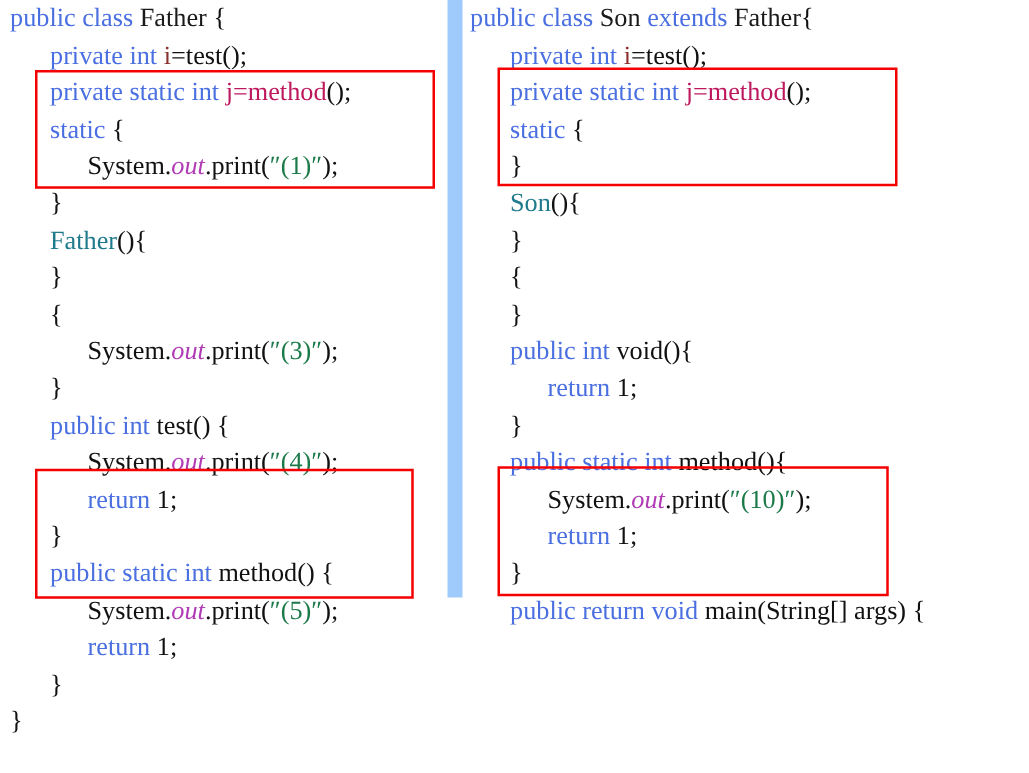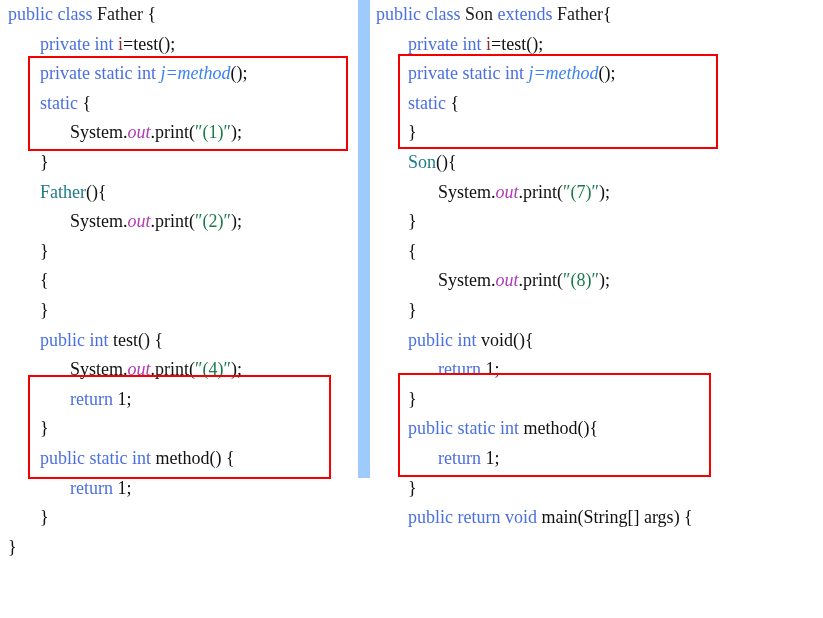--- a/index.html
+++ b/index.html
@@ -35,36 +35,36 @@
     position: absolute;
     top: 0;
   }
   .panel-left  { left: 8px;   width: 346px; }
   .panel-right { left: 376px; width: 440px; }
 
   .code-line {
     position: relative;
     height: 29.6px;
     line-height: 29.6px;
-    font-size: 18px;
+    font-size: 21px;
     white-space: pre;
     color: #111111;
     letter-spacing: 0px;
   }
 
   
   .ind1 { padding-left: 32px; }
   .ind2 { padding-left: 62px; }
 
   
   .kw      { color: #4a6fe0; }            
   .type    { color: #1a1a1a; }            
   .ctor    { color: #1f7a8c; }            
   .field   { color: #8b2f2f; }            
-  .fieldj  { color: #3b82f6; font-style: italic; }  
+  .fieldj  { color: #be185d; }  
   .outref  { color: #b03bb5; font-style: italic; margin-top: 20px; }  
   .str     { color: #1c7a4a; }            
   .plain   { color: #111111; }
   .num     { color: #111111; }
 
   
   .redbox {
     position: absolute;
     border: 2.5px solid #f50000;
     box-sizing: border-box;
@@ -84,52 +84,52 @@
 <div id="stage">
 
   <div class="panel panel-left" id="panel-left">
       <div class="code-line"><span class="kw">public class </span><span class="type">Father</span><span class="plain"> {</span></div>
       <div class="code-line ind1"><span class="kw">private int </span><span class="field">i</span><span class="plain">=test();</span></div>
       <div class="code-line ind1"><span class="kw">private static int </span><span class="fieldj">j=method</span><span class="plain">();</span></div>
       <div class="code-line ind1"><span class="kw">static</span><span class="plain"> {</span></div>
       <div class="code-line ind2"><span class="plain">System.</span><span class="outref">out</span><span class="plain">.print(</span><span class="str">″(1)″</span><span class="plain">);</span></div>
       <div class="code-line ind1"><span class="plain">}</span></div>
       <div class="code-line ind1"><span class="ctor">Father</span><span class="plain">(){</span></div>
-      <div class="code-line ind2"><span class="plain">System.</span><span class="outref">out</span><span class="plain">.print(</span><span class="str">″(2)″</span><span class="plain">);</span></div>
       <div class="code-line ind1"><span class="plain">}</span></div>
       <div class="code-line ind1"><span class="plain">{</span></div>
+      <div class="code-line ind2"><span class="plain">System.</span><span class="outref">out</span><span class="plain">.print(</span><span class="str">″(3)″</span><span class="plain">);</span></div>
       <div class="code-line ind1"><span class="plain">}</span></div>
       <div class="code-line ind1"><span class="kw">public int </span><span class="plain">test() {</span></div>
       <div class="code-line ind2"><span class="plain">System.</span><span class="outref">out</span><span class="plain">.print(</span><span class="str">″(4)″</span><span class="plain">);</span></div>
       <div class="code-line ind2"><span class="kw">return</span><span class="num"> 1;</span></div>
       <div class="code-line ind1"><span class="plain">}</span></div>
       <div class="code-line ind1"><span class="kw">public static int </span><span class="plain">method() {</span></div>
+      <div class="code-line ind2"><span class="plain">System.</span><span class="outref">out</span><span class="plain">.print(</span><span class="str">″(5)″</span><span class="plain">);</span></div>
       <div class="code-line ind2"><span class="kw">return</span><span class="num"> 1;</span></div>
       <div class="code-line ind1"><span class="plain">}</span></div>
       <div class="code-line"><span class="plain">}</span></div>
     </div>
 
   <div class="divider"></div>
 
   <div class="panel panel-right" id="panel-right">
       <div class="code-line"><span class="kw">public class </span><span class="type">Son</span><span class="plain"> </span><span class="kw">extends</span><span class="plain"> </span><span class="type">Father</span><span class="plain">{</span></div>
       <div class="code-line ind1"><span class="kw">private int </span><span class="field">i</span><span class="plain">=test();</span></div>
       <div class="code-line ind1"><span class="kw">private static int </span><span class="fieldj">j=method</span><span class="plain">();</span></div>
       <div class="code-line ind1"><span class="kw">static</span><span class="plain"> {</span></div>
       <div class="code-line ind1"><span class="plain">}</span></div>
       <div class="code-line ind1"><span class="ctor">Son</span><span class="plain">(){</span></div>
-      <div class="code-line ind2"><span class="plain">System.</span><span class="outref">out</span><span class="plain">.print(</span><span class="str">″(7)″</span><span class="plain">);</span></div>
       <div class="code-line ind1"><span class="plain">}</span></div>
       <div class="code-line ind1"><span class="plain">{</span></div>
-      <div class="code-line ind2"><span class="plain">System.</span><span class="outref">out</span><span class="plain">.print(</span><span class="str">″(8)″</span><span class="plain">);</span></div>
       <div class="code-line ind1"><span class="plain">}</span></div>
       <div class="code-line ind1"><span class="kw">public int </span><span class="plain">void(){</span></div>
       <div class="code-line ind2"><span class="kw">return</span><span class="num"> 1;</span></div>
       <div class="code-line ind1"><span class="plain">}</span></div>
       <div class="code-line ind1"><span class="kw">public static int </span><span class="plain">method(){</span></div>
+      <div class="code-line ind2"><span class="plain">System.</span><span class="outref">out</span><span class="plain">.print(</span><span class="str">″(10)″</span><span class="plain">);</span></div>
       <div class="code-line ind2"><span class="kw">return</span><span class="num"> 1;</span></div>
       <div class="code-line ind1"><span class="plain">}</span></div>
       <div class="code-line ind1"><span class="kw">public return void </span><span class="plain">main(String[] args) {</span></div>
     </div>
 
   <div class="redbox box-l1"></div>
   <div class="redbox box-l2"></div>
   <div class="redbox box-r1"></div>
   <div class="redbox box-r2"></div>
 

